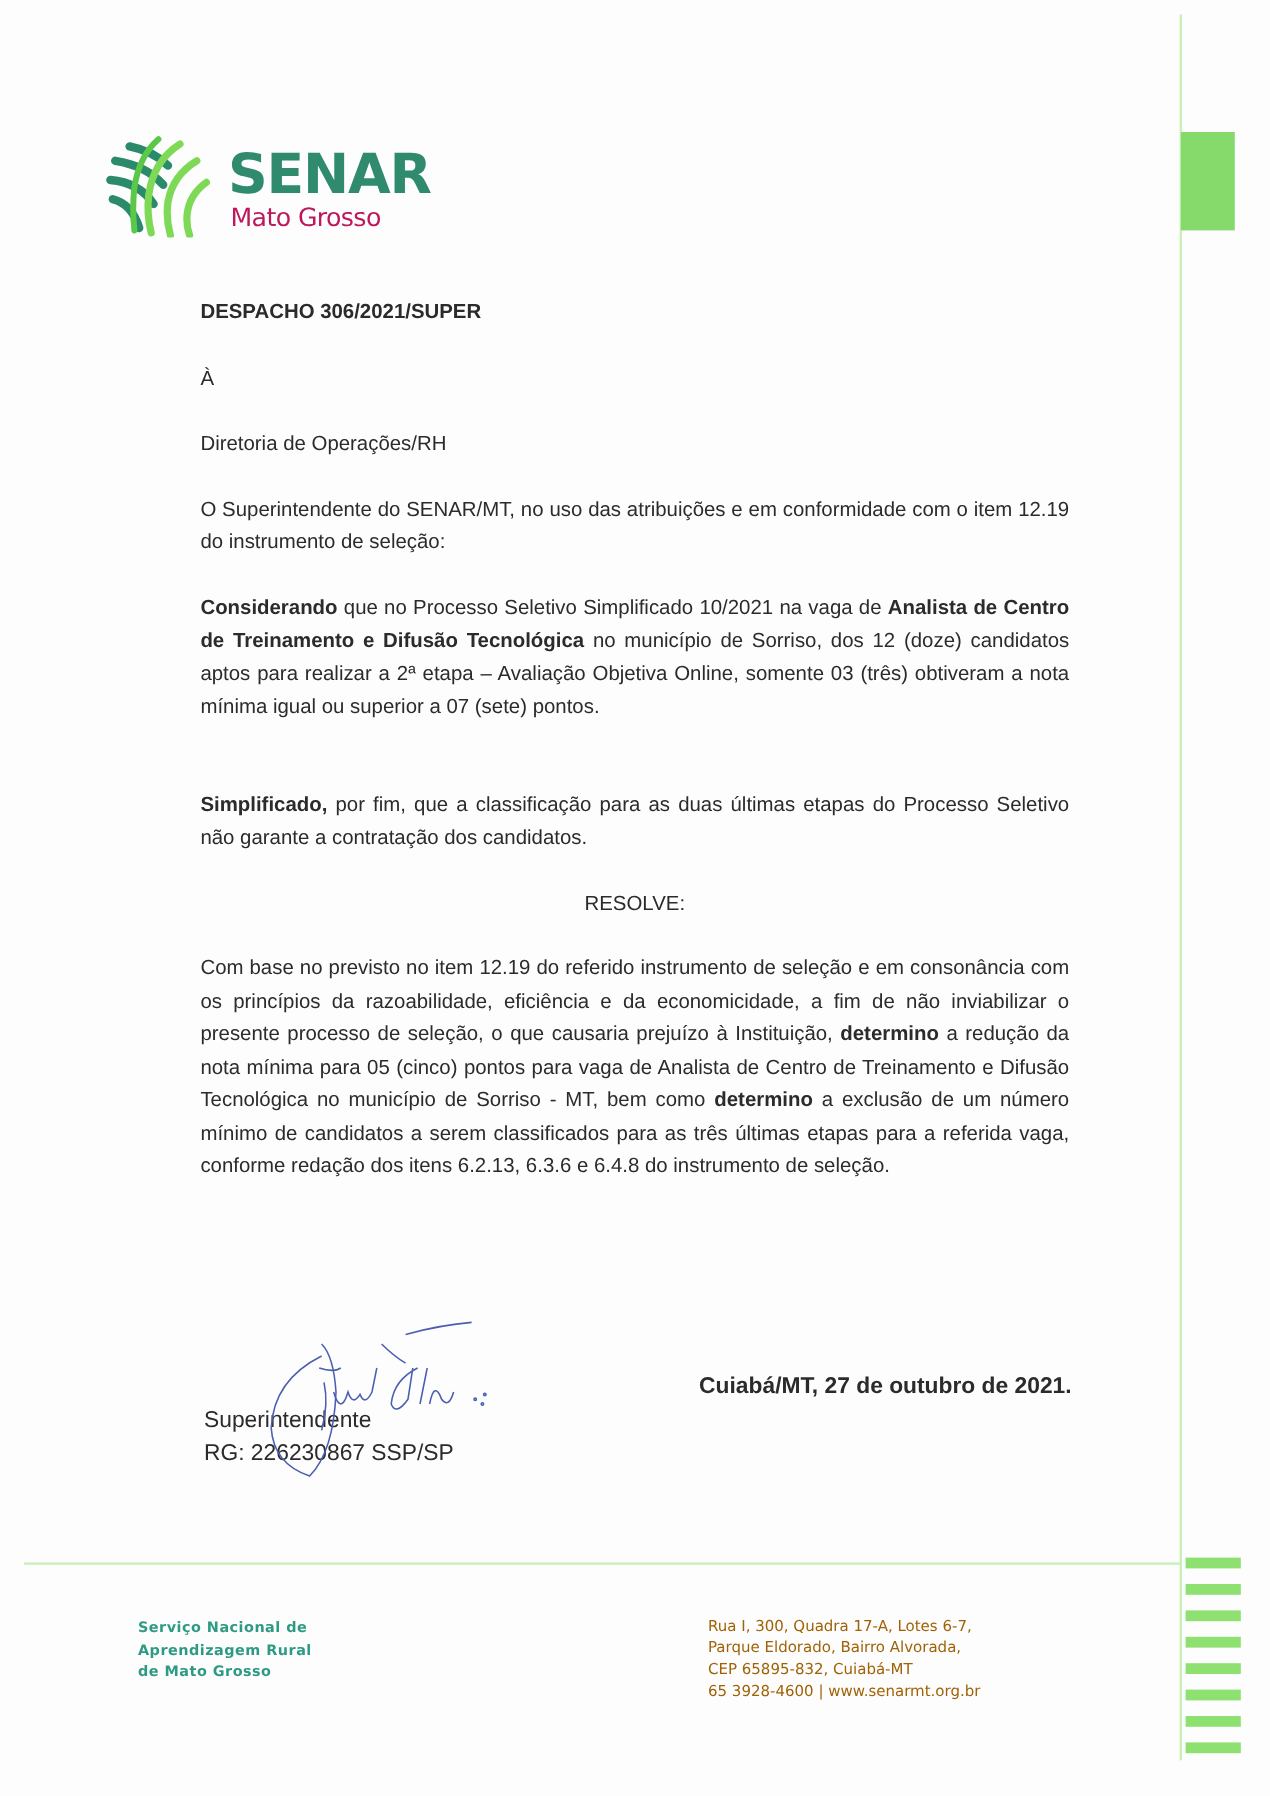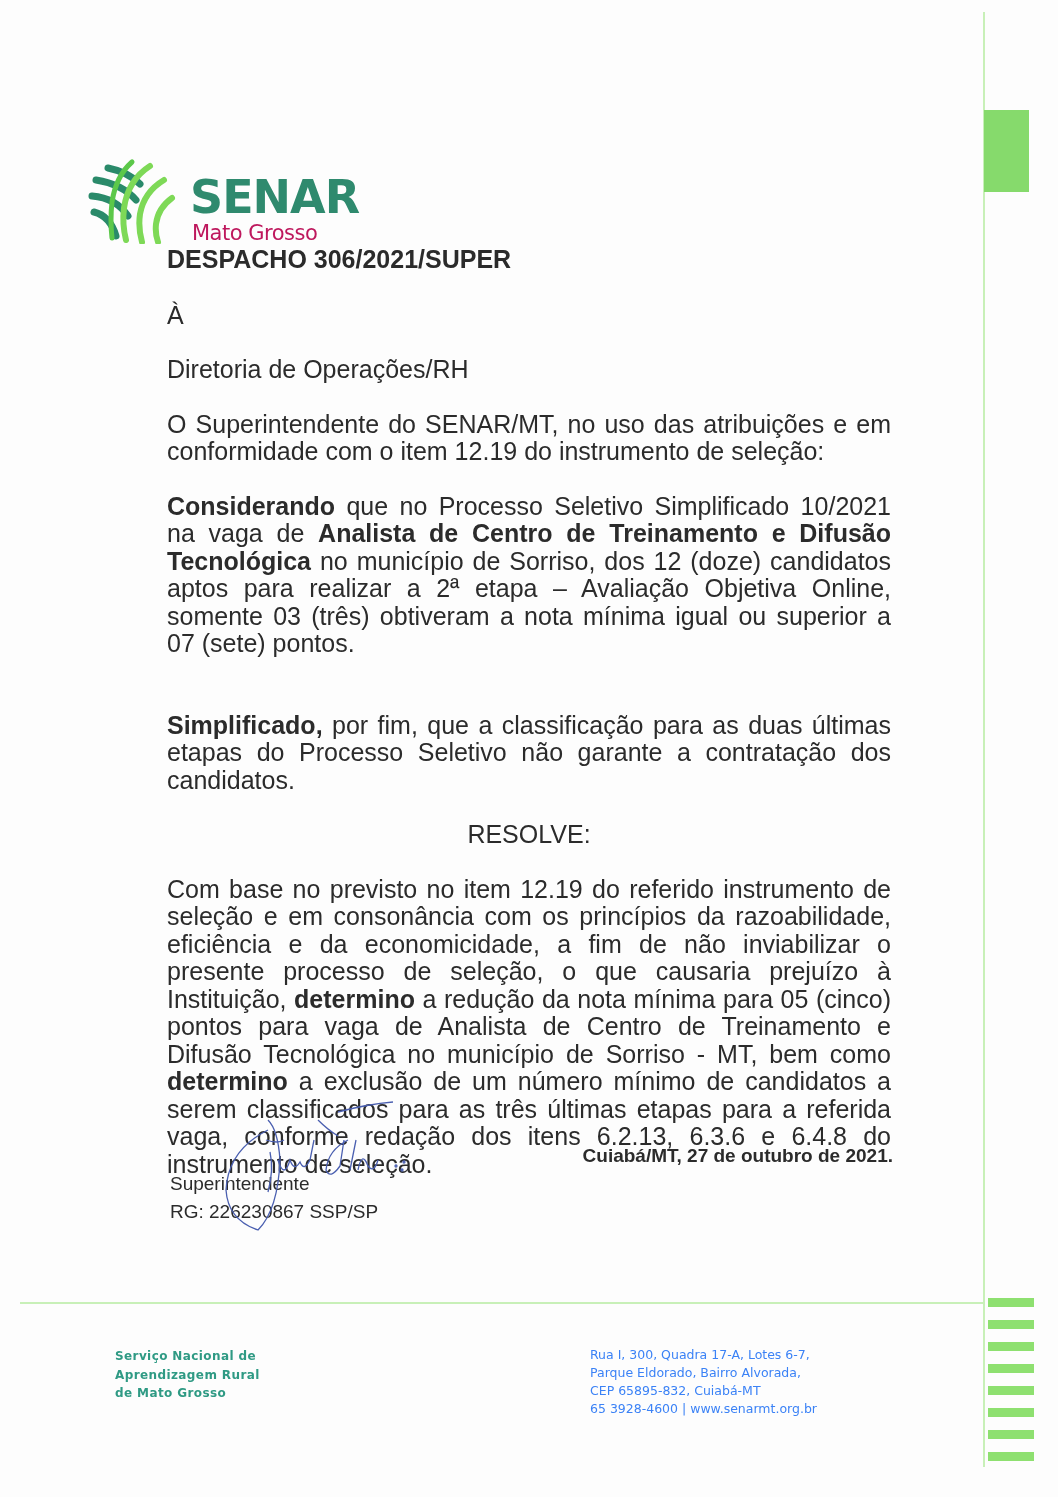--- a/index.html
+++ b/index.html
@@ -6,41 +6,41 @@
   body {
     width: 1058px; height: 1497px; background: #fdfdfd; position: relative; overflow: hidden;
     font-family: "Liberation Sans", "DejaVu Sans", sans-serif; color: #2b2b2b;
   }
   .vline { position: absolute; left: 983px; top: 12px; width: 2px; height: 1455px; background: #c8f0b8; }
   .side-block { position: absolute; left: 984px; top: 110px; width: 45px; height: 82px; background: #86da6c; }
   .hline { position: absolute; left: 20px; top: 1302px; width: 965px; height: 2px; background: #c8f0b8; }
   .stripes { position: absolute; left: 988px; top: 1298px; width: 46px; }
   .stripe { width: 46px; height: 9px; background: #8ee070; margin-bottom: 13px; }
 
-  .logo { position: absolute; left: 88px; top: 112px; display: flex; align-items: flex-end; margin-top: 46px; }
+  .logo { position: absolute; left: 88px; top: 112px; display: flex; align-items: center; }
   .logo-mark { width: 88px; height: 86px; }
   .logo-text { margin-left: 14px; margin-top: 2px; }
   .logo-title { font-family: "DejaVu Sans", sans-serif; font-weight: bold; font-size: 46px; color: #2f8a6e; letter-spacing: -1px; line-height: 50px; }
   .logo-sub { font-family: "DejaVu Sans", sans-serif; font-size: 21px; color: #be185d; line-height: 22px; margin-left: 2px; letter-spacing: -0.5px; }
 
-  .content { position: absolute; left: 167px; top: 246px; width: 724px; font-size: 25px; line-height: 27.5px; }
+  .content { position: absolute; left: 167px; top: 246px; width: 724px; font-size: 17px; line-height: 27.5px; }
   .p { margin: 0; text-align: justify; }
   .title { font-weight: bold; margin: 0 0 28px 0; }
   .gap { height: 27px; }
   .center { text-align: center; font-weight: normal; margin: 0; }
   b { font-weight: bold; }
 
   .sign-row { position: absolute; left: 167px; top: 1142px; width: 726px; font-size: 19px; line-height: 28px; }
   .date { position: absolute; right: 0; top: 0; font-weight: bold; }
   .signer { position: absolute; left: 3px; top: 28px; }
   .signer .name { font-weight: bold; }
   .signature { position: absolute; left: 218px; top: 1100px; width: 210px; height: 140px; }
 
   .footer-left { position: absolute; left: 115px; top: 1347px; font-family: "DejaVu Sans", sans-serif; font-weight: bold; font-size: 12px; line-height: 18.5px; color: #2f9a84; letter-spacing: 0.4px; }
-  .footer-right { position: absolute; left: 590px; top: 1346px; font-family: "DejaVu Sans", sans-serif; font-size: 12.5px; line-height: 18px; color: #3b82f6; }
+  .footer-right { position: absolute; left: 590px; top: 1346px; font-family: "DejaVu Sans", sans-serif; font-size: 12.5px; line-height: 18px; color: #a16207; }
 </style>
 </head>
 <body>
 
 <div class="vline"></div>
 <div class="side-block"></div>
 <div class="hline"></div>
 <div class="stripes">
   <div class="stripe"></div>
   <div class="stripe"></div>

